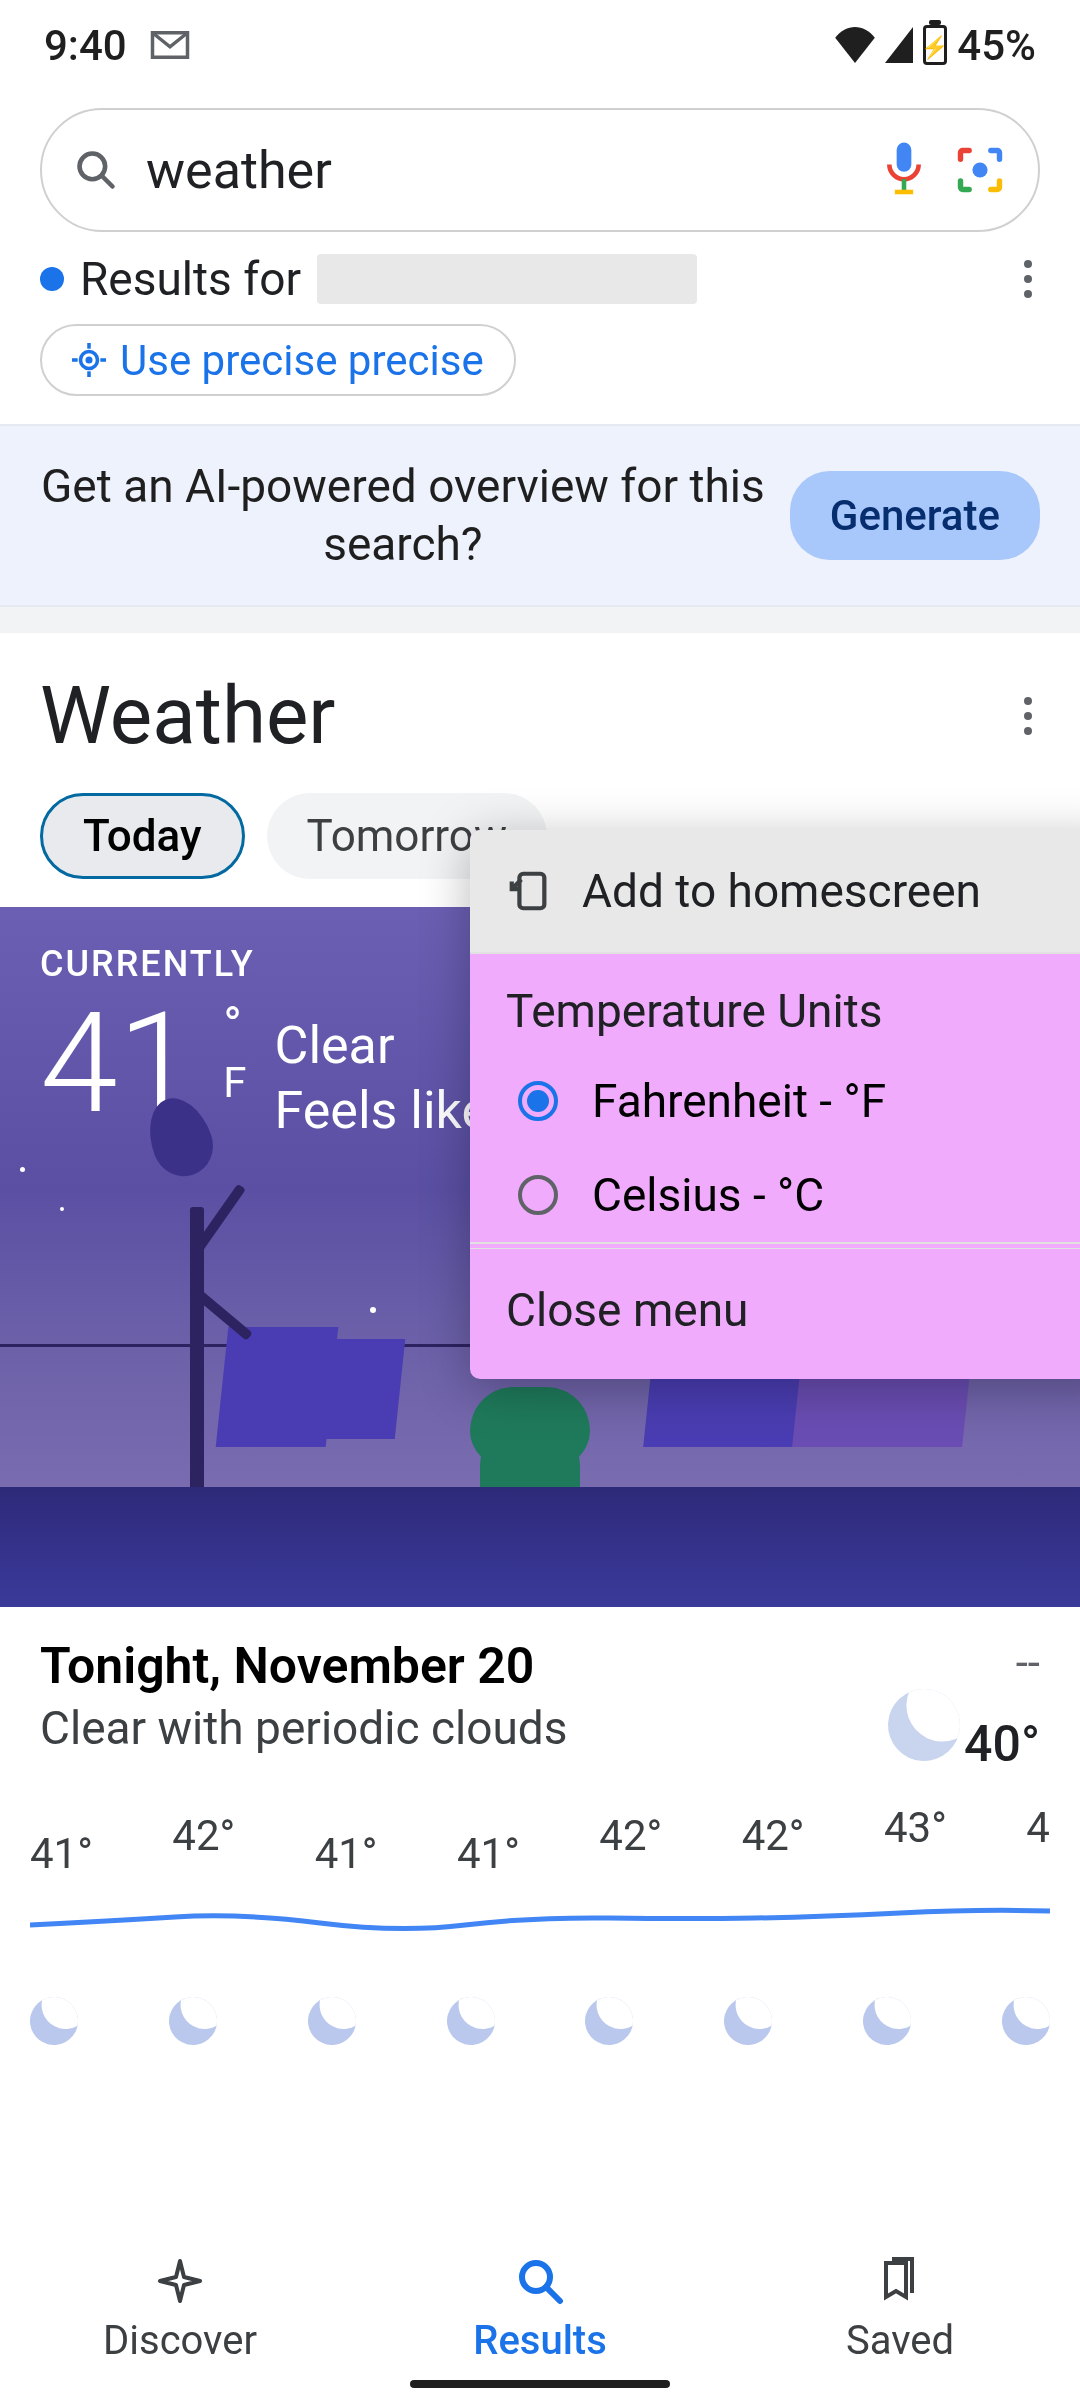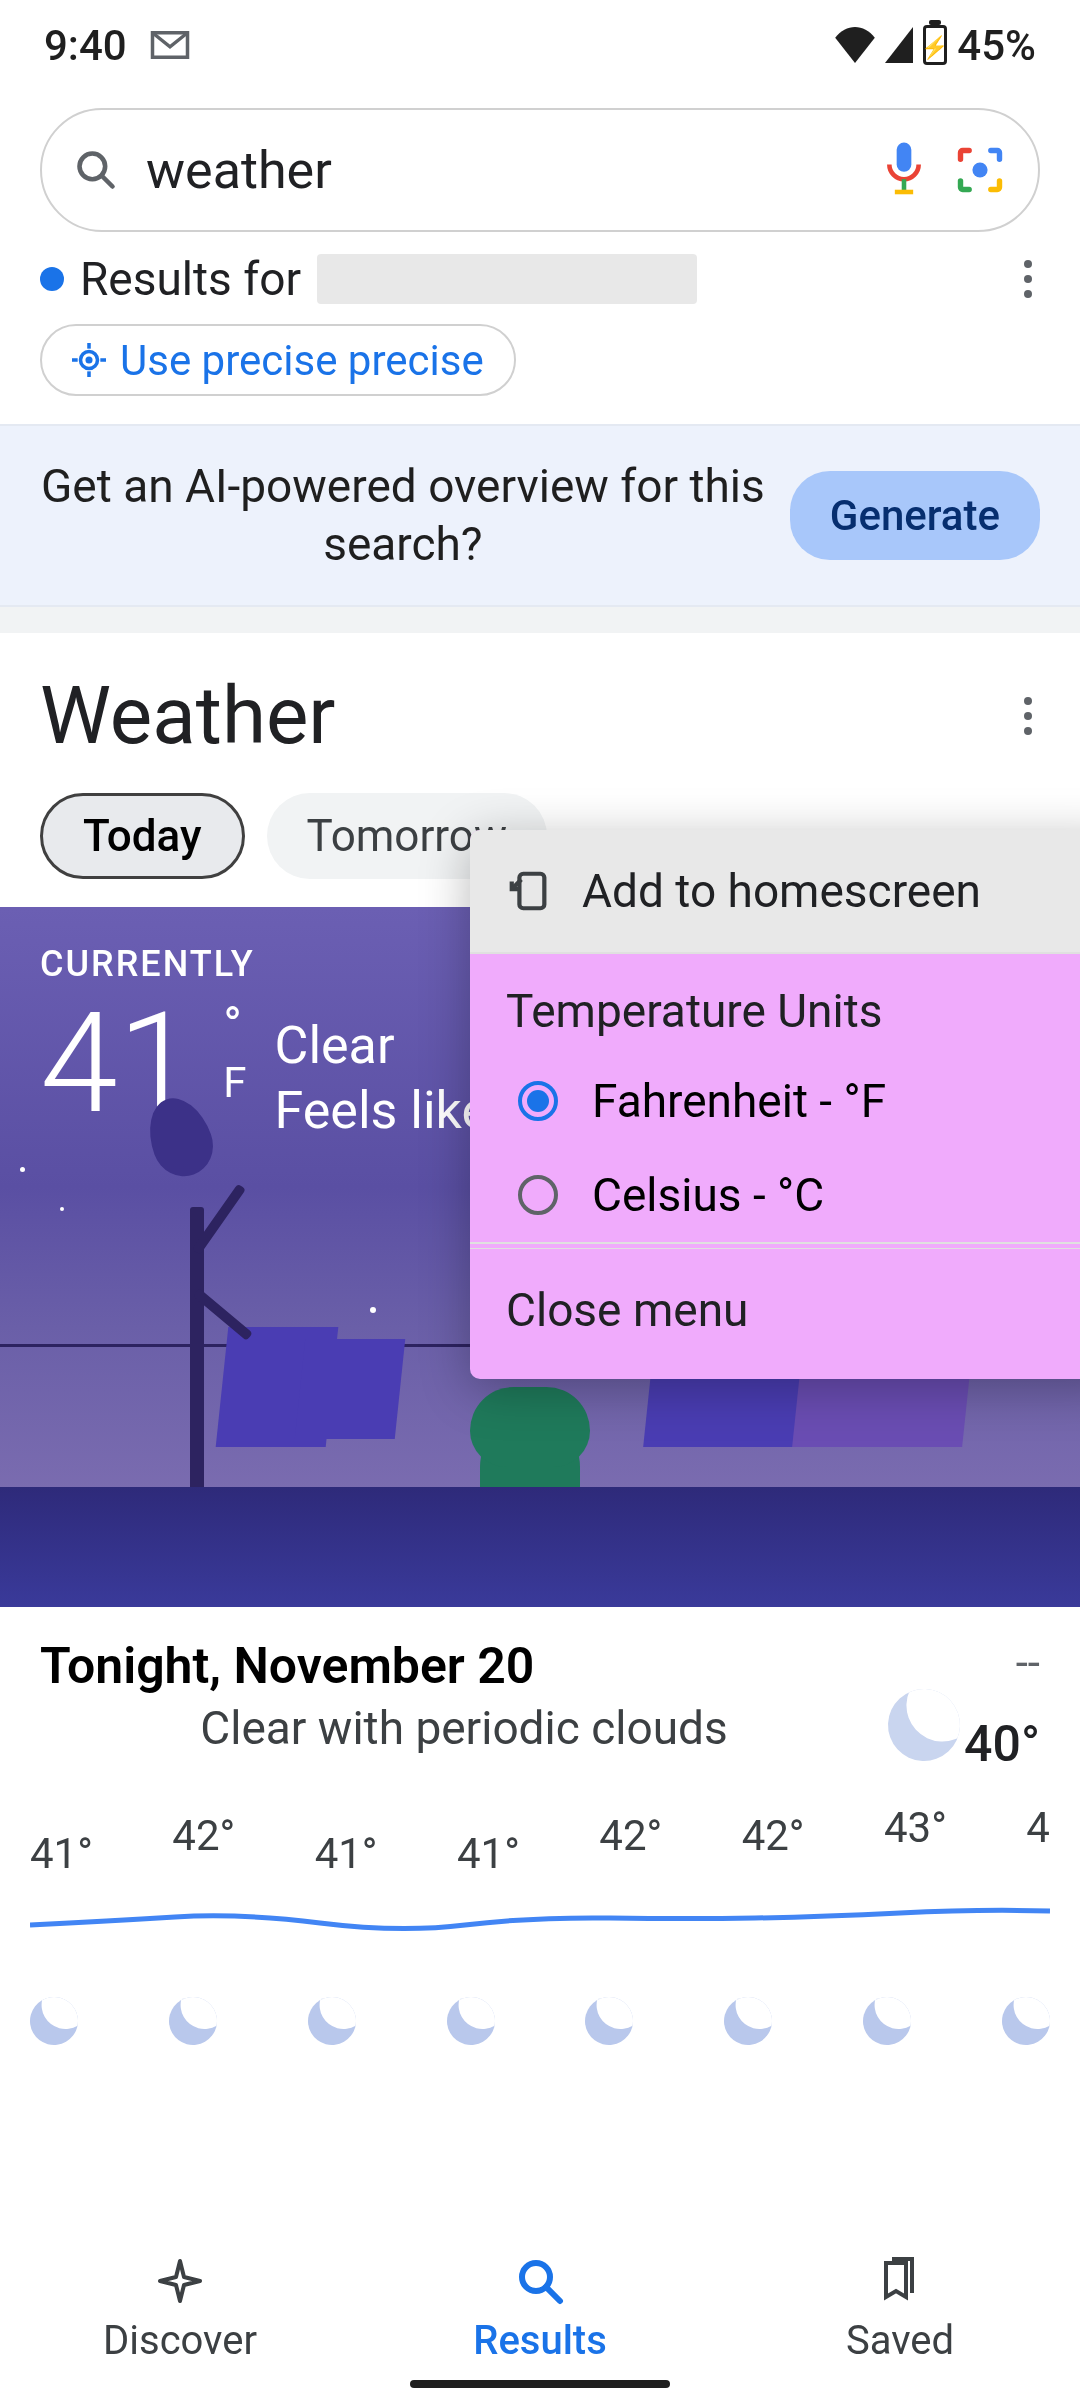--- a/index.html
+++ b/index.html
@@ -43,21 +43,21 @@
   
   .gap-strip { height:26px; background:#f1f3f4; }
   
   
   .w-header { display:flex; align-items:center; padding: 36px 40px 10px 40px; }
   .w-title { font-size:80px; font-weight:400; color:#202124; }
   
   
   .tabs-row { display:flex; gap:22px; padding: 20px 40px 28px 40px; }
   .tab { height:86px; border-radius:43px; padding:0 40px; display:flex; align-items:center; font-size:44px; }
-  .tab.active { border:3px solid #404040; background:#e8eaed; color:#000; font-weight:500; }
+  .tab.active { border:3px solid #0369a1; background:#e8eaed; color:#000; font-weight:500; }
   .tab.inactive { background:#f1f3f4; color:#3c4043; }
   
   
   .hero { position:relative; height:700px; background: linear-gradient(180deg,#6b5fb3 0%,#5a4fa3 40%,#6a5fa8 60%,#8675b5 100%); color:#fff; overflow:hidden; }
   .hero-inner { padding: 36px 40px; }
   .lbl-currently { font-size:36px; letter-spacing:2px; font-weight:500; }
   .cur-row { display:flex; align-items:flex-start; gap:28px; margin-top:8px; }
   .temp-big { font-size:140px; font-weight:300; line-height:1; }
   .unit-col { display:flex; flex-direction:column; font-size:42px; line-height:1.1; margin-top:12px; }
   .unit-deg{font-size:50px; position:relative; top:-6px;}
@@ -76,21 +76,21 @@
   .l4{left:800px;width:170px;height:150px;background:#6a4db3;}
   .frog{position:absolute;left:470px;bottom:80px;width:120px;height:140px;}
   .frog-body{position:absolute;top:30px;left:10px;width:100px;height:110px;background:#1f7a5b;border-radius:50px 50px 40px 40px;}
   .frog-head{position:absolute;top:0;left:0;width:120px;height:80px;background:#1f7a5b;border-radius:60px 60px 50px 50px;}
   .star{position:absolute;background:#fff;border-radius:50%;}
   
   
   .tonight { padding: 30px 40px 10px 40px; display:flex; }
   .tn-left{ flex:1; }
   .tn-title { font-size:50px; font-weight:600; color:#000000; }
-  .tn-sub { font-size:46px; color:#3c4043; margin-top:6px;text-align:center; }
+  .tn-sub { font-size:46px; color:#3c4043; margin-top:6px; }
   .tn-right{ text-align:right; }
   .moon-ic{ width:72px;height:72px; display:inline-block; background:#c9d5ef; border-radius:50%; position:relative; overflow:hidden; transform:rotate(-20deg);}
   .moon-ic::after{content:'';position:absolute;top:-12px;left:24px;width:72px;height:72px;background:#fff;border-radius:50%;}
   .tn-high{font-size:44px;color:#5f6368;}
   .tn-low{font-size:50px;color:#202124;font-weight:500;}
   
   
   .hourly-wrap{position:relative; padding-top:120px;}
   .hourly-labels{position:absolute;left:0;right:0;top:28px;display:flex;justify-content:space-between;padding:0 30px;}
   .hl{font-size:42px;color:#3c4043;}

